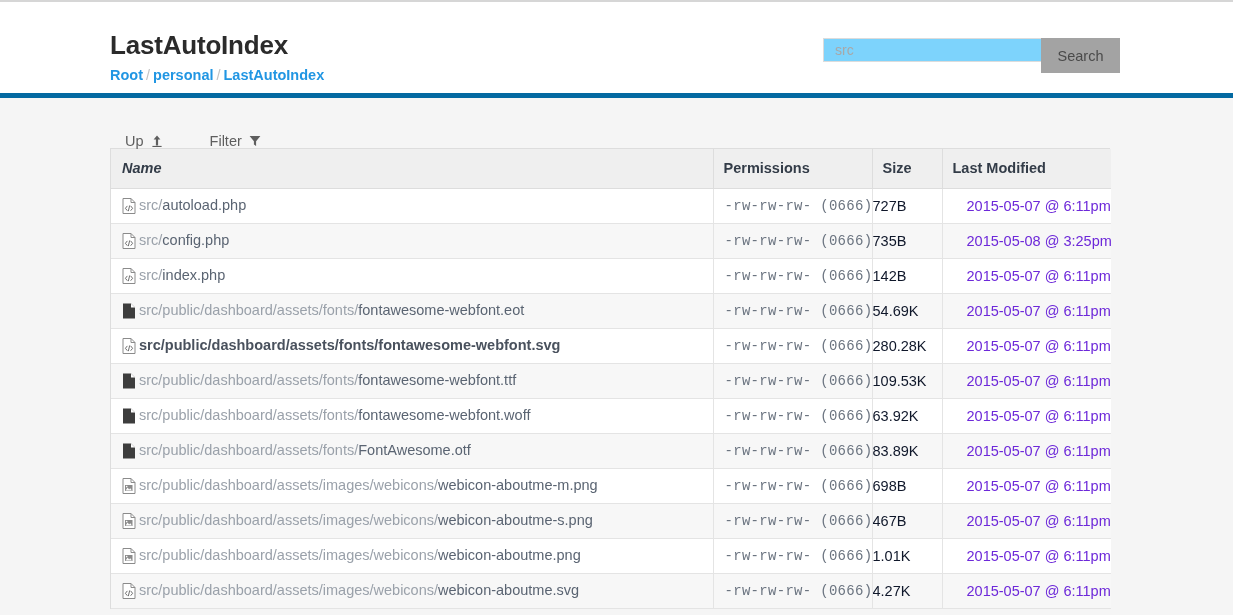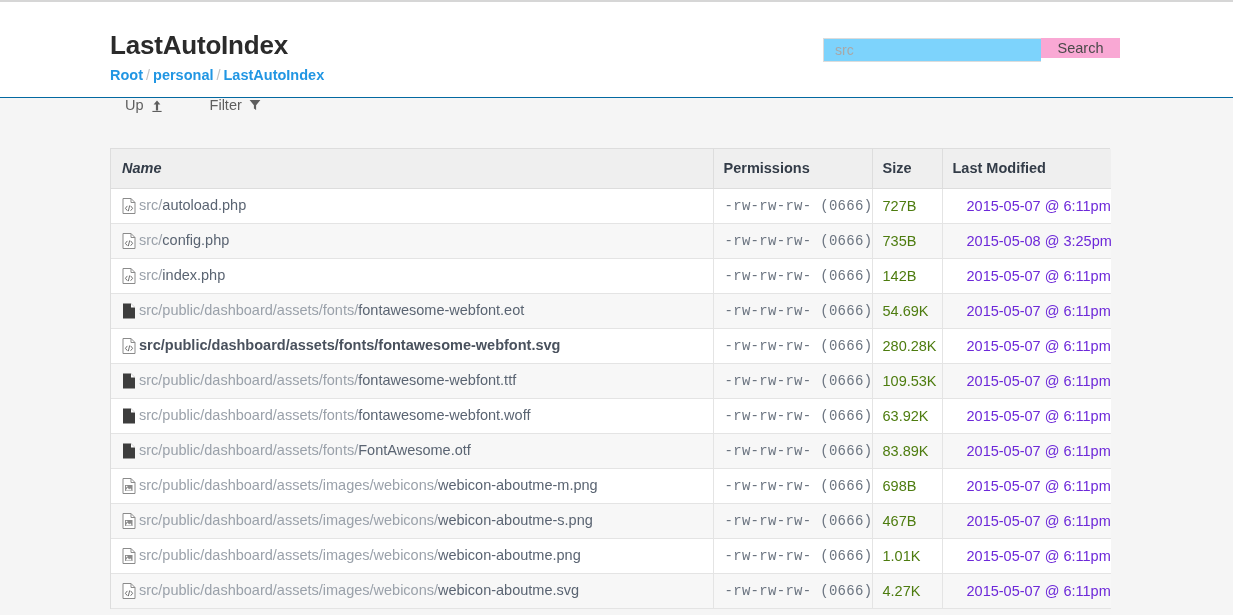--- a/index.html
+++ b/index.html
@@ -13,21 +13,21 @@
     -webkit-font-smoothing: antialiased;
   }
 
   .page { width: 1233px; height: 615px; position: relative; overflow: hidden; }
 
   
   .topline { height: 2px; background: #d6d6d6; width: 100%; }
 
   .header {
     background: #ffffff;
-    border-bottom: 1px solid #0369a1;
+    border-bottom: 5px solid #0369a1;
     height: 96px;
     position: relative;
   }
   .header-inner {
     width: 1233px;
     padding: 0 110px;
     position: relative;
     height: 100%;
   }
   .title {
@@ -74,41 +74,41 @@
     border-right: none;
     background: #7dd3fc;
     padding: 0 11px;
     font-size: 14px;
     color: #6f6f6f;
     font-family: "Liberation Sans", sans-serif;
     outline: none;
   }
   .search-input::placeholder { color: #a8a8a8; }
   .search-btn {
-    height: 20px;
+    height: 35px;
     min-width: 79px;
-    background: #f9a8d4;
+    background: #a3a3a3;
     border: none;
     color: #4a4a4a;
     font-size: 14.5px;
     font-family: "Liberation Sans", sans-serif;
     cursor: pointer;
     padding: 0 14px;
   }
 
   
   .body {
     background: #f5f5f5;
     padding: 0 110px;
     position: relative;
   }
 
   .toolbar {
     display: flex;
-    align-items: flex-start;
+    align-items: flex-end;
     height: 50px;
     padding-left: 15px;
     gap: 47px;
   }
   .tool {
     display: inline-flex;
     align-items: center;
     gap: 7px;
     font-size: 14.5px;
     color: #5e5e5e;
@@ -177,21 +177,21 @@
   .row-bold .fname .dir,
   .row-bold .fname .base { font-weight: bold; color: #49515d; }
 
   td.perm-cell {
     font-family: "Liberation Mono", monospace;
     font-size: 14px;
     color: #6b7480;
     letter-spacing: 0.3px;
     padding-left: 11px;
   }
-  td.size-cell { color: #4d7c0f; padding-left: 10px; }
+  td.size-cell { color: #0f172a; padding-left: 0; }
   td.mod-cell  { color: #6d28d9; padding-left: 24px; }
 
   .ficon { width: 14px; height: 16px; flex: 0 0 14px; display: block; }
 </style>
 </head>
 <body>
 
 <div class="page">
 
   <div class="topline"></div>

